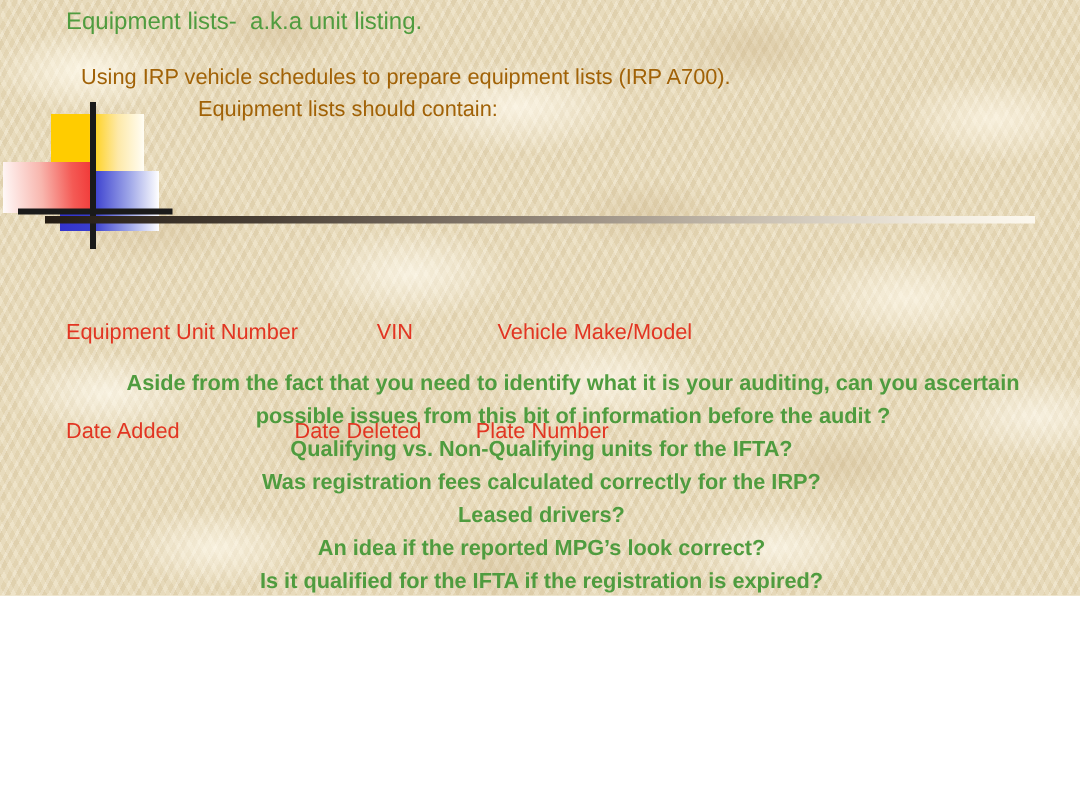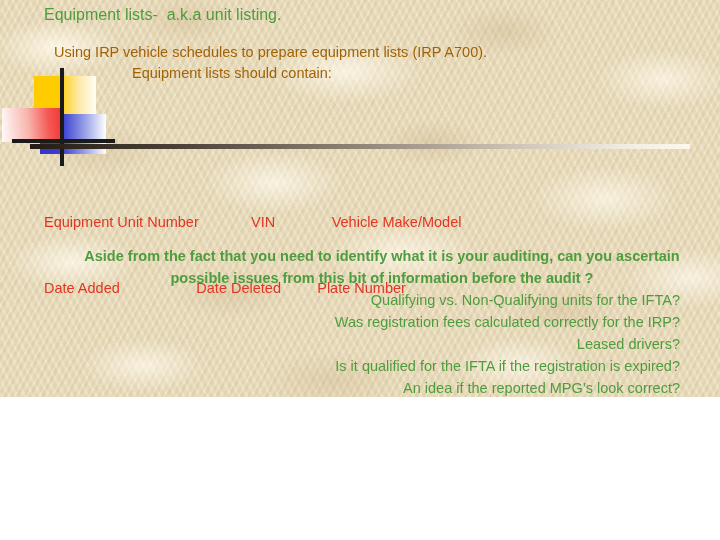--- a/index.html
+++ b/index.html
@@ -147,21 +147,21 @@
     position: absolute;
     left: 42px;
     top: 245px;
     width: 638px;
     color: #4f9c3f;
     font-size: 14.5px;
     line-height: 22px;
   }
   #questions .q-wrap { text-align: center; font-weight: bold; }
   #questions .q-indent { padding-left: 42px; }
-  #questions .q-center { text-align: right; }
+  #questions .q-center { text-align: center; font-weight: bold; }
 
   
   #footer-date {
     position: absolute;
     left: 78px;
     top: 513px;
     color: #26201a;
     font-size: 11px;
     margin-left: 28px;
   }
@@ -202,20 +202,20 @@
   <div id="fields">
     <div>Equipment Unit Number             VIN              Vehicle Make/Model</div>
     <div>Date Added                   Date Deleted         Plate Number</div>
   </div>
 
   <div id="questions">
     <div class="q-wrap q-indent">Aside from the fact that you need to identify what it is your auditing, can you ascertain possible issues from this bit of information before the audit ?</div>
     <div class="q-center">Qualifying vs. Non-Qualifying units for the IFTA?</div>
     <div class="q-center">Was registration fees calculated correctly for the IRP?</div>
     <div class="q-center">Leased drivers?</div>
+    <div class="q-center">An idea if the reported MPG’s look correct?</div>
     <div class="q-center">Is it qualified for the IFTA if the registration is expired?</div>
-    <div class="q-center">An idea if the reported MPG’s look correct?</div>
   </div>
 
   <div id="footer-date">10/28/2020</div>
   <div id="footer-page">7</div>
 
 </div>
 
 </body></html>

